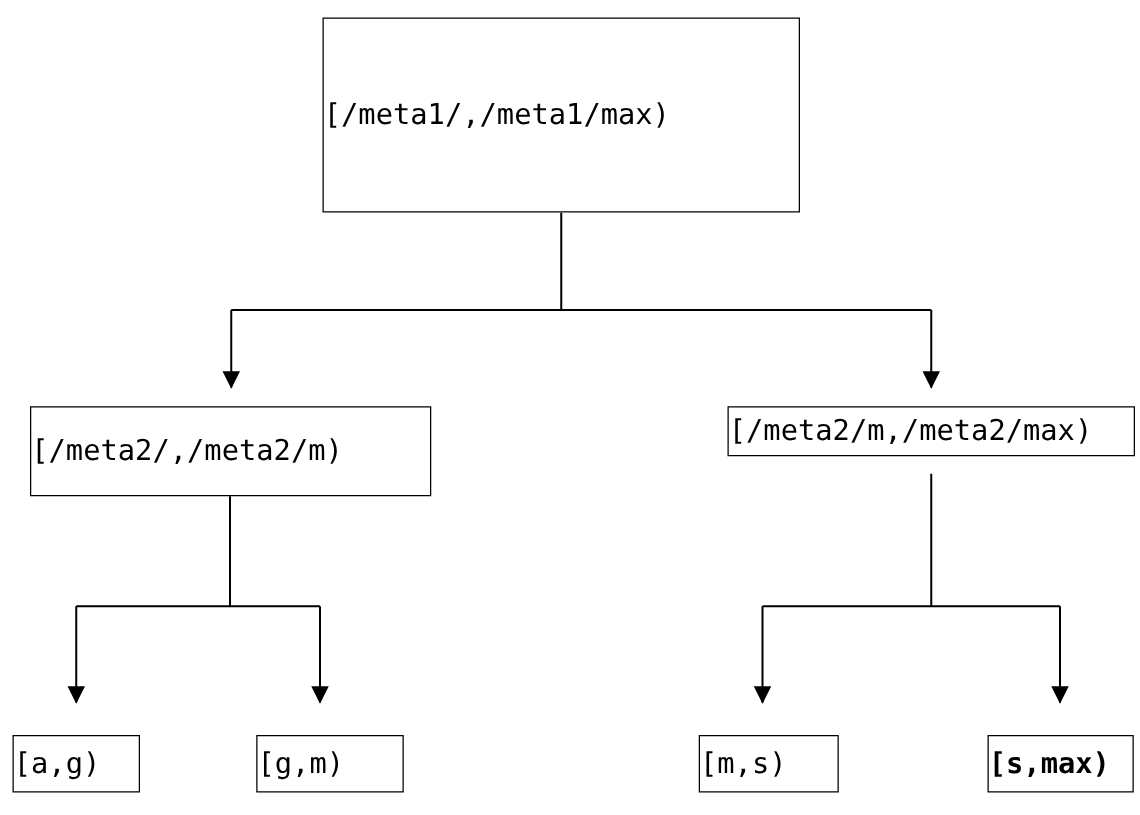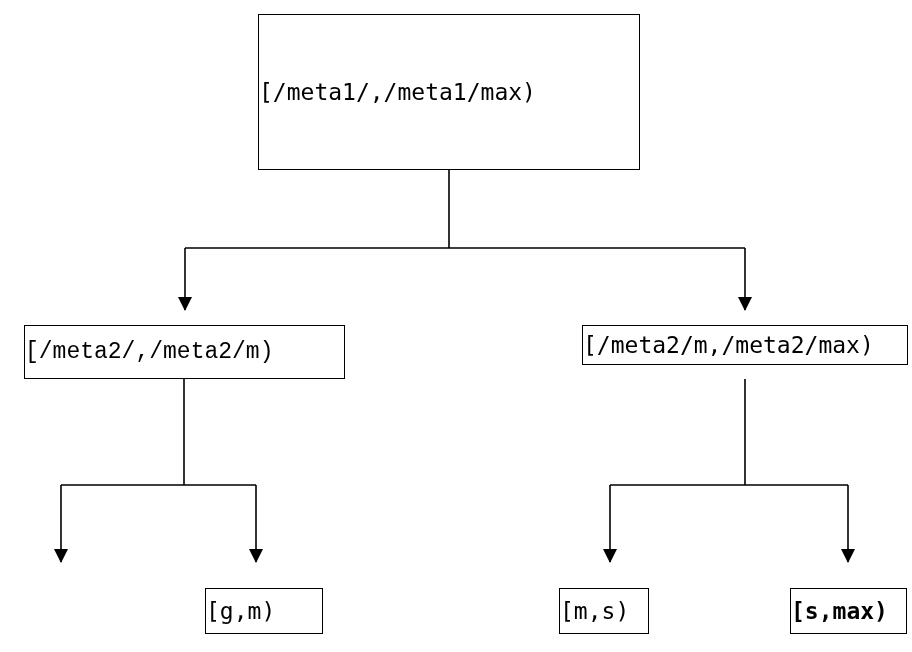--- a/index.html
+++ b/index.html
@@ -28,25 +28,25 @@
     border: 1.6px solid #000000;
     background: #ffffff;
     display: flex;
     align-items: center;
     color: #000000;
     font-size: 23px;
     white-space: nowrap;
     line-height: 1;
   }
   .node-root   { left: 258px; top: 14px;  width: 382px; height: 156px; }
-  .node-l1a    { left: 24px;  top: 325px; width: 321px; height: 54px; font-family: Liberation Mono, monospace; }
+  .node-l1a    { left: 24px;  top: 325px; width: 321px; height: 72px; }
   .node-l1b    { left: 582px; top: 325px; width: 326px; height: 40px; }
   .node-leaf1  { left: 10px;  top: 588px; width: 102px; height: 46px; }
   .node-leaf2  { left: 205px; top: 588px; width: 118px; height: 46px; }
-  .node-leaf3  { left: 559px; top: 588px; width: 90px; height: 46px; }
+  .node-leaf3  { left: 559px; top: 588px; width: 112px; height: 46px; }
   .node-leaf4  { left: 790px; top: 588px; width: 117px; height: 46px; font-weight: bold; }
 </style>
 </head>
 <body>
 
 <div class="canvas">
 
   <svg class="edges" viewBox="0 0 912 652" xmlns="http://www.w3.org/2000/svg">
     <defs>
       <marker id="arrow" markerUnits="userSpaceOnUse" markerWidth="16" markerHeight="16" refX="13" refY="7" orient="auto">
@@ -72,20 +72,23 @@
   </div>
 
   <div class="node node-l1a">
     <span>[/meta2/,/meta2/m)</span>
   </div>
 
   <div class="node node-l1b">
     <span>[/meta2/m,/meta2/max)</span>
   </div>
 
+  <div class="node node-leaf1">
+    <span>[a,g)</span>
+  </div>
 
   <div class="node node-leaf2">
     <span>[g,m)</span>
   </div>
 
   <div class="node node-leaf3">
     <span>[m,s)</span>
   </div>
 
   <div class="node node-leaf4">

